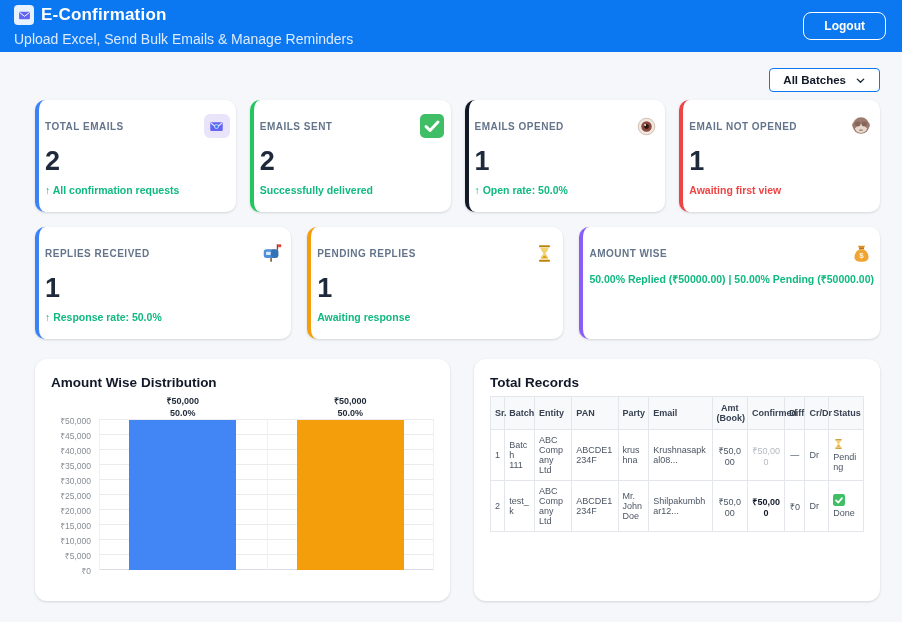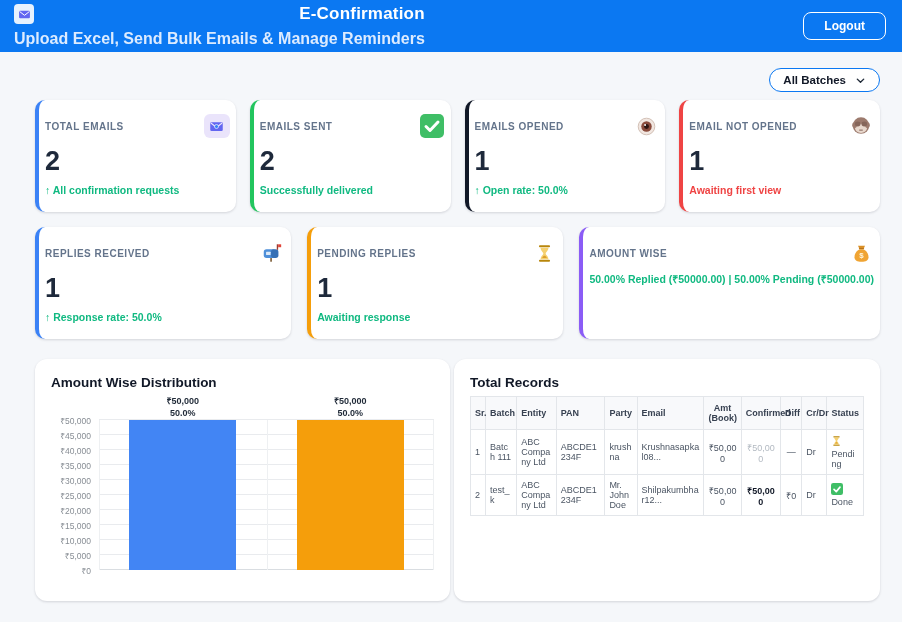--- a/index.html
+++ b/index.html
@@ -3,45 +3,45 @@
 <meta charset="utf-8">
 <style>
   * { margin:0; padding:0; box-sizing:border-box; }
   html,body { background:#fff; }
   body { font-family:"Liberation Sans", sans-serif; }
   .page { width:902px; height:622px; background:#f5f7fa; overflow:hidden; position:relative; }
 
   
   .header { height:52px; background:#0b78f2; display:flex; align-items:center; justify-content:space-between; padding:0 16px 0 14px; }
   .header-left { display:flex; flex-direction:column; }
-  .title-row { display:flex; align-items:center; gap:7px;justify-content:space-between; }
+  .title-row { display:flex; align-items:center; gap:7px; }
   .app-chip { width:20px; height:20px; border-radius:4px; background:rgba(255,255,255,.9); display:flex; align-items:center; justify-content:center; }
   .app-title { color:#fff; font-size:17px; font-weight:800; letter-spacing:.2px; }
-  .app-subtitle { color:#dcebff; font-size:16px; margin-top:6px; font-weight:700; }
+  .app-subtitle { color:#dcebff; font-size:14px; margin-top:6px; font-weight:400; }
   .logout-btn { background:transparent; border:1.5px solid #fff; border-radius:8px; color:#fff; font-family:inherit; font-size:12px; font-weight:700; padding:6px 20px; cursor:pointer; }
 
   
   .main { padding:16px 22px 0 35px; }
   .filter-row { display:flex; justify-content:flex-end; margin-bottom:8px; }
-  .filter-btn { background:#fff; border:1.5px solid #0b78f2; border-radius:12px; padding:5px 13px; font-family:inherit; font-size:11.5px; font-weight:700; color:#111827; display:flex; align-items:center; gap:9px; cursor:pointer; }
+  .filter-btn { background:#fff; border:1.5px solid #0b78f2; border-radius:4px; padding:5px 13px; font-family:inherit; font-size:11.5px; font-weight:700; color:#111827; display:flex; align-items:center; gap:9px; cursor:pointer; }
 
   
   .cards-grid-4 { display:grid; grid-template-columns:repeat(4,1fr); gap:14px; margin-bottom:15px; }
   .cards-grid-3 { display:grid; grid-template-columns:repeat(3,1fr); gap:16px; margin-bottom:20px; }
   .card { background:#fff; border-radius:10px; border-left:4px solid #3b82f6; box-shadow:0 1px 3px rgba(16,24,40,.10), 0 1px 2px rgba(16,24,40,.05); padding:14px 6px 12px; height:112px; display:flex; flex-direction:column; }
   .card-top { display:flex; align-items:center; justify-content:space-between; }
   .card-label { font-size:10px; font-weight:700; color:#64748b; letter-spacing:.5px; }
   .chip { width:26px; height:24px; border-radius:6px; display:flex; align-items:center; justify-content:center; }
   .chip-lav { background:#eae4fb; }
   .card-value { font-size:27px; font-weight:800; color:#1e293b; margin-top:9px; line-height:1.1; }
   .card-value.small { font-size:22px; margin-top:11px; }
   .card-sub { font-size:10.5px; font-weight:600; color:#10b981; margin-top:7px; white-space:nowrap; }
 
   
-  .panels-grid { display:grid; grid-template-columns:415px 1fr; gap:4px; }
+  .panels-grid { display:grid; grid-template-columns:415px 1fr; gap:24px; }
   .panel { background:#fff; border-radius:12px; box-shadow:0 1px 3px rgba(16,24,40,.10), 0 1px 2px rgba(16,24,40,.05); padding:14px 16px; height:242px; }
   .panel-title { font-size:13.5px; font-weight:700; color:#111827; margin:2px 0 6px; }
 
   
   .chart-row { display:flex; }
   .gutter { width:48px; flex-shrink:0; position:relative; }
   .labels-flex { flex:1; display:flex; }
   .bar-labels-row { height:24px; }
   .bar-label { flex:1; text-align:center; font-size:9px; font-weight:700; color:#1f2937; line-height:1.3; }
   .plot-row { height:150px; }

